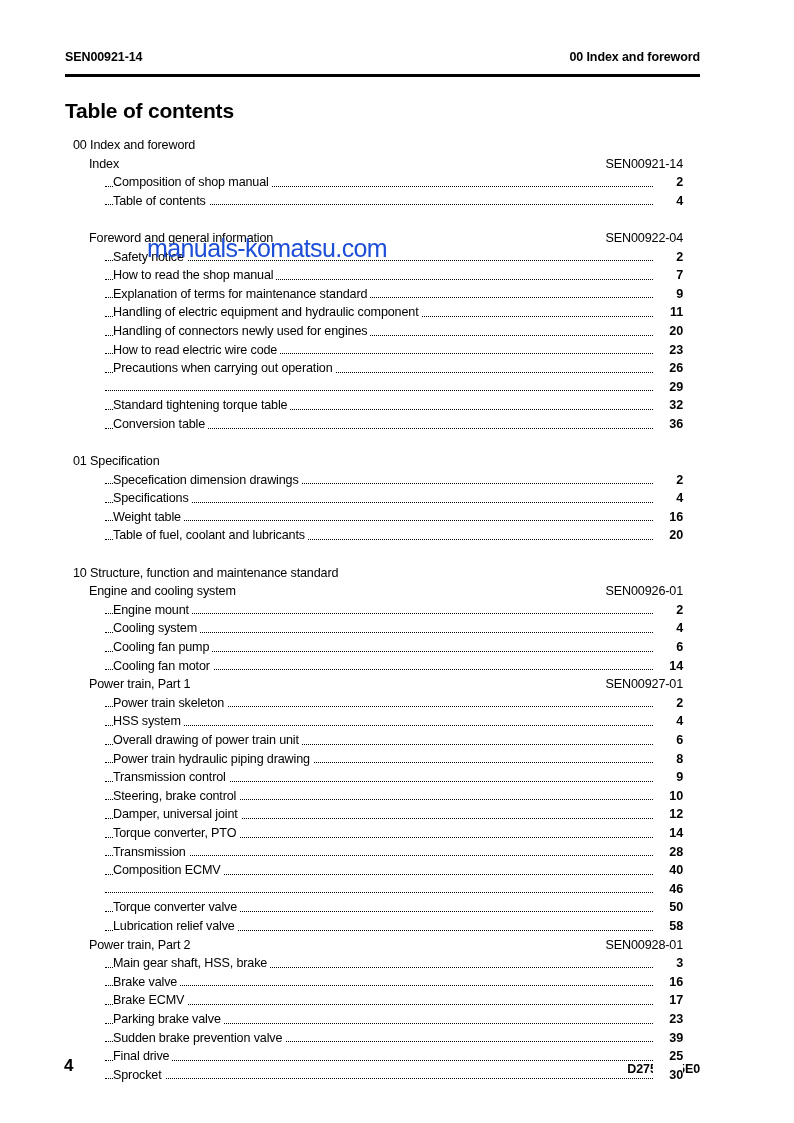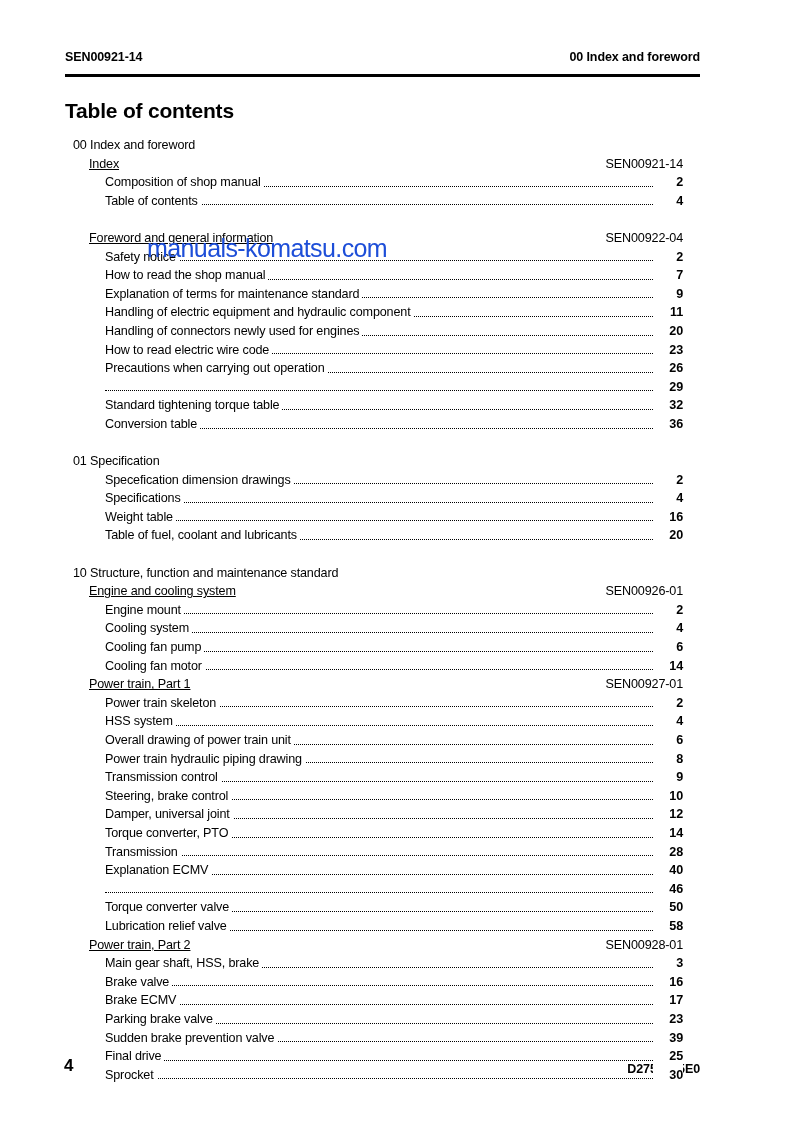--- a/index.html
+++ b/index.html
@@ -74,34 +74,33 @@
 
   
   .lvl-group .label {
     position: absolute;
     left: 73px;
   }
   
   .lvl-section .label {
     position: absolute;
     left: 89px;
-    text-decoration: underline;
   }
   .lvl-section .sen {
     position: absolute;
     right: 111px;
     text-align: right;
   }
   
   .lvl-entry {
     display: block;
   }
   .lvl-entry .label {
     position: absolute;
-    left: 105px;
+    left: 113px;
     background: #ffffff;
     padding-right: 3px;
     z-index: 2;
   }
   .lvl-entry .leader {
     position: absolute;
     left: 105px;
     right: 139px;
     bottom: 5px;
     border-bottom: 1.1px dotted #000000;
@@ -328,21 +327,21 @@
         <span class="label">Torque converter, PTO</span>
         <span class="pagenum">14</span>
       </div>
       <div class="toc-row lvl-entry">
         <span class="leader"></span>
         <span class="label">Transmission</span>
         <span class="pagenum">28</span>
       </div>
       <div class="toc-row lvl-entry">
         <span class="leader"></span>
-        <span class="label">Explanation ECMV</span>
+        <span class="label">Composition ECMV</span>
         <span class="pagenum">40</span>
       </div>
       <div class="toc-row lvl-entry">
         <span class="leader"></span>
         <span class="pagenum">46</span>
       </div>
       <div class="toc-row lvl-entry">
         <span class="leader"></span>
         <span class="label">Torque converter valve</span>
         <span class="pagenum">50</span>

